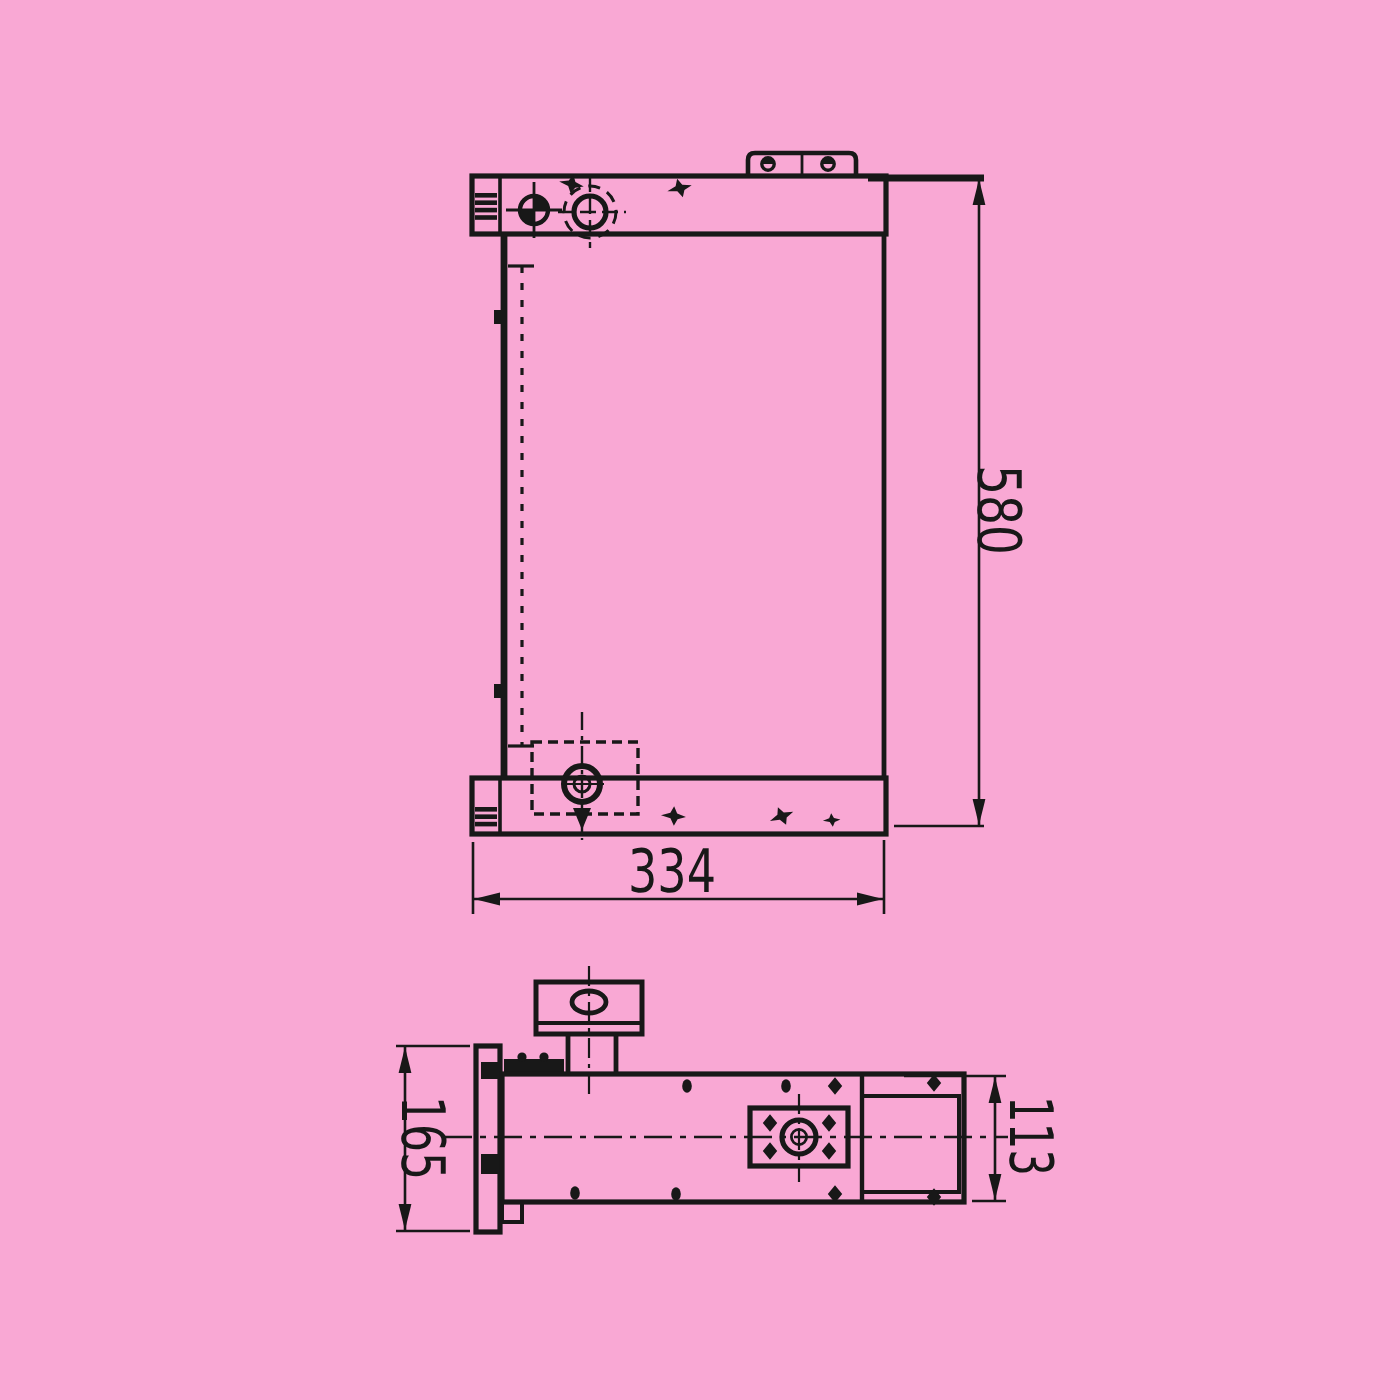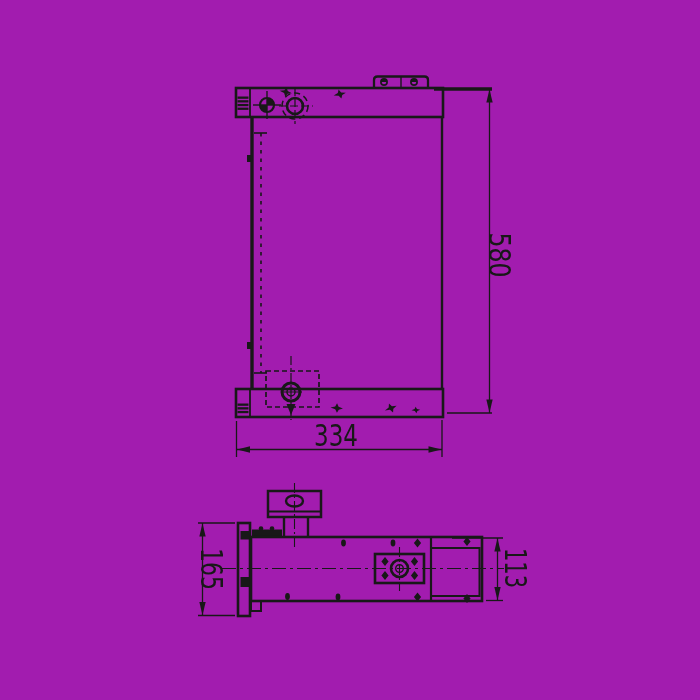--- a/index.html
+++ b/index.html
@@ -1,17 +1,17 @@
 <!DOCTYPE html>
 <html><head>
 <meta charset="utf-8">
 <style>
   html,body{margin:0;padding:0;background:#ffffff;}
   body{display:grid;place-items:center;font-family:"DejaVu Sans",sans-serif;}
-  .sheet{width:700px;height:700px;position:relative;background:#a21caf;overflow:hidden;}
+  .sheet{width:700px;height:700px;position:relative;background:#f9a8d4;overflow:hidden;}
   .sheet svg{position:absolute;inset:0;filter:blur(.30px) contrast(1.02);}
   text{font-family:"DejaVu Sans",sans-serif;fill:#1a1a1a;}
 </style>
 </head>
 <body>
 
 <div class="sheet">
 <svg viewBox="0 0 700 700" width="700" height="700" stroke="#1a1a1a" fill="none" stroke-linecap="butt">
 
   <defs>

